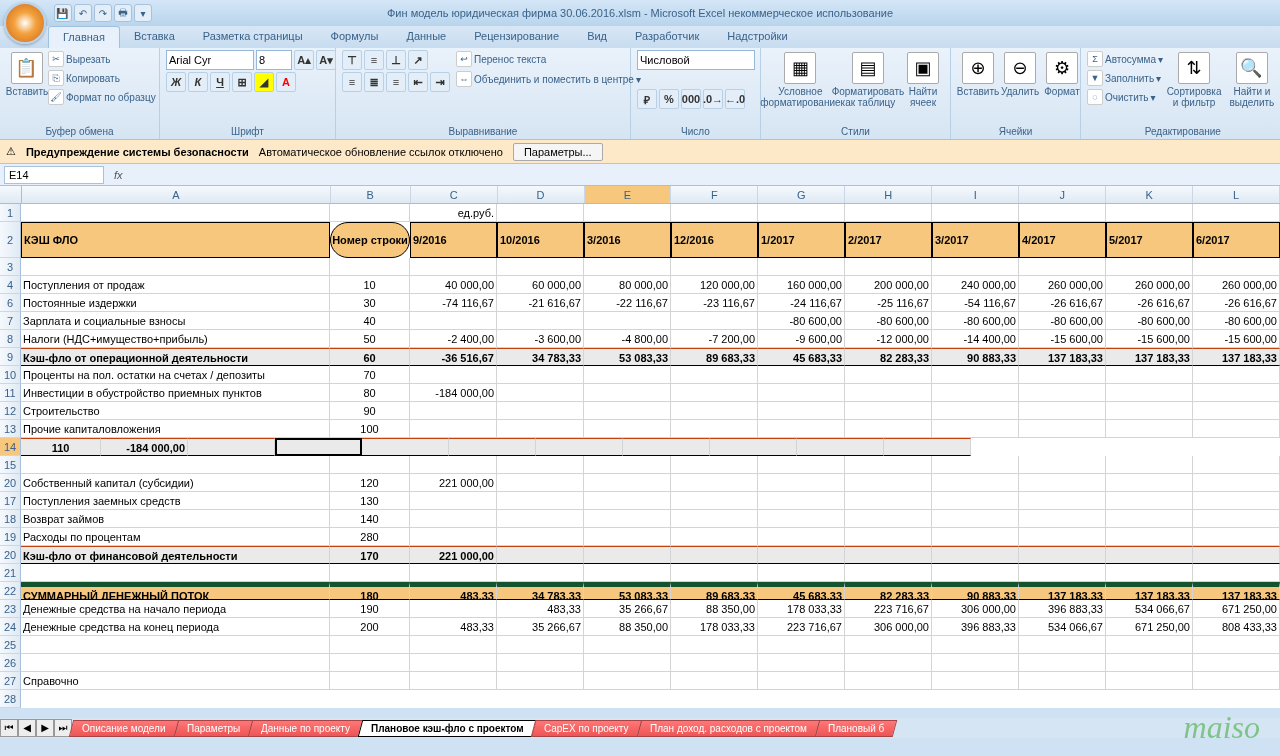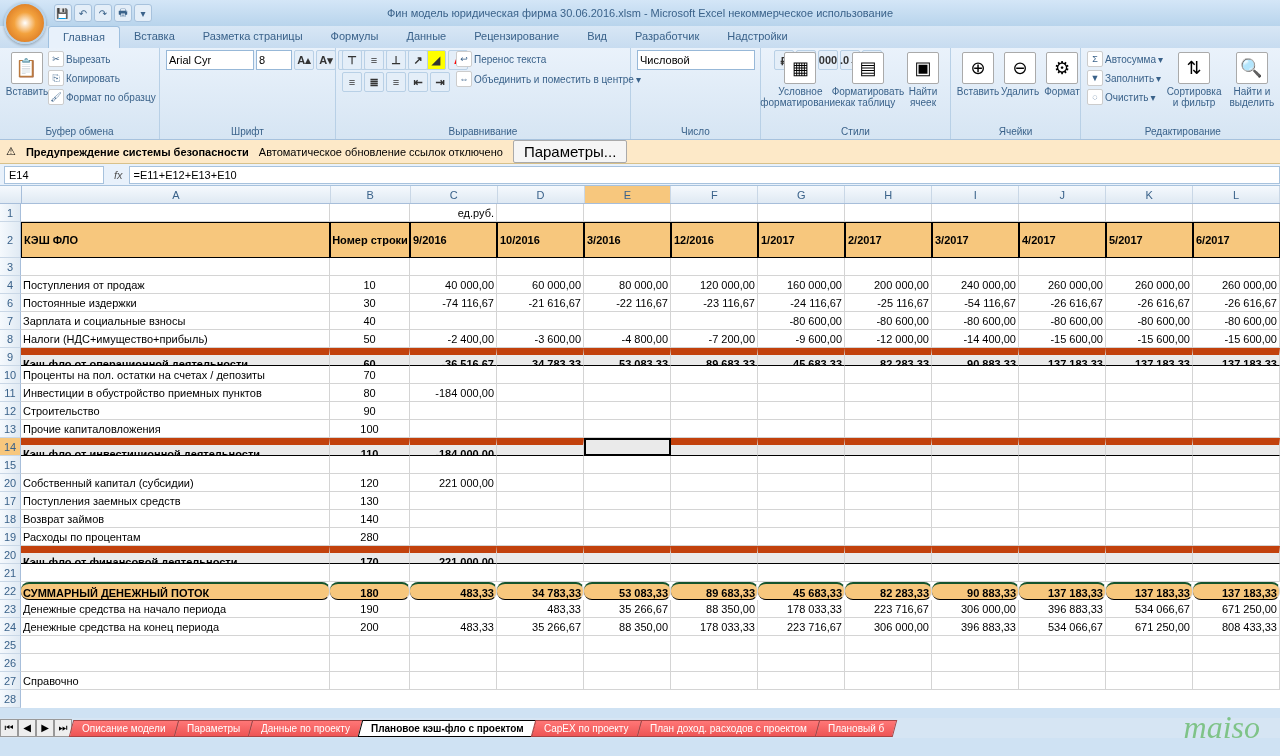--- a/index.html
+++ b/index.html
@@ -16,26 +16,26 @@
 .ribbon-body { background: linear-gradient(#eaf2fb,#d6e5f3); height: 92px; display: flex; border-bottom: 1px solid #a7c2dd; }
 .rgroup { border-right: 1px solid #b8d0e6; padding: 2px 6px 0; display: flex; flex-direction: column; }
 .rgroup-body { flex: 1; display: flex; align-items: flex-start; }
 .rgroup-label { text-align: center; font-size: 10px; color: #3a628a; padding: 2px 0; }
 .big-btn { display: flex; flex-direction: column; align-items: center; padding: 2px 4px; min-width: 42px; cursor: pointer; }
 .big-btn .ico { width: 32px; height: 32px; background: #fff; border: 1px solid #aaa; border-radius: 2px; display:flex;align-items:center;justify-content:center;font-size:18px; }
 .big-btn span { font-size: 10px; color: #3a628a; text-align: center; line-height: 11px; margin-top: 2px; }
 .small-row { display: flex; align-items: center; gap: 2px; font-size: 10px; color: #3a628a; padding: 1px 0; white-space: nowrap; }
 .small-ico { width: 16px; height: 16px; background: #fff; border: 1px solid #ccc; border-radius: 2px; display:inline-flex;align-items:center;justify-content:center;font-size:9px; }
 .ddl { border: 1px solid #97b8d8; background: #fff; font-size: 11px; height: 20px; padding: 0 2px; }
-.font-box { display:flex;flex-direction:row;gap:2px;margin-right:6px; }
+.font-box { display:flex;flex-direction:column;gap:2px;margin-right:6px; }
 .fmt-btn { width: 20px; height: 20px; border: 1px solid #b8d0e6; background: #e4eef8; display:inline-flex;align-items:center;justify-content:center;font-size:11px;font-weight:bold;color:#333;border-radius:2px; }
 .align-grid { display:flex;flex-direction:column;gap:2px; }
 .align-row { display:flex;gap:2px; }
 .sec-warn { background: #fde9c8; height: 24px; display: flex; align-items: center; padding: 0 6px; border-bottom: 1px solid #d8c18a; gap: 10px; font-size: 11px; }
-.sec-warn button { font-size: 15px; padding: 2px 10px; background: #f5f5f5; border: 1px solid #aaa; border-radius: 2px; }
+.sec-warn button { font-size: 11px; padding: 2px 10px; background: #f5f5f5; border: 1px solid #aaa; border-radius: 2px; }
 .formula-bar { background: #e8f1fb; height: 22px; display: flex; align-items: center; border-bottom: 1px solid #a7c2dd; }
 .namebox { width: 100px; border: 1px solid #a7c2dd; background: #fff; margin: 0 4px; padding: 2px 4px; font-size: 11px; }
 .fx { padding: 0 6px; font-style: italic; color: #555; }
 .formula-input { flex: 1; background: #fff; border: 1px solid #a7c2dd; padding: 2px 4px; font-size: 11px; }
 .grid-area { background: #fff; position: relative; }
 .col-headers { display: flex; background: linear-gradient(#f5f9fd,#dfe9f3); border-bottom: 1px solid #a7beda; height: 18px; }
 .rowhead-spacer { width: 22px; border-right: 1px solid #a7beda; }
 .col-h { border-right: 1px solid #c9d7e6; text-align: center; font-size: 11px; color: #3a628a; line-height: 18px; }
 .col-h.sel { background: #f7c77d; }
 .grid-body { display: flex; }
@@ -45,23 +45,23 @@
 .row-h.tall { height: 36px; line-height: 36px; }
 .cells { flex: 1; }
 .crow { display: flex; height: 18px; }
 .crow.tall { height: 36px; }
 .cell { border-right: 1px solid #d4d4d4; border-bottom: 1px solid #d4d4d4; padding: 0 2px; font-size: 11px; line-height: 18px; white-space: nowrap; overflow: hidden; }
 .crow.tall .cell { line-height: 14px; display:flex;align-items:center; }
 .c-a { width: 309px; }
 .c-b { width: 80px; text-align: center; }
 .c-c,.c-d,.c-e,.c-f,.c-g,.c-h,.c-i,.c-j,.c-k,.c-l { width: 87px; text-align: right; }
 .hdr-row .cell { background: #f7c77d; font-weight: bold; border: 1px solid #000; }
-.hdr-row .c-b { justify-content:center; }
-.bold-row .cell { background: #eaeaea; font-weight: bold; border-top:7px solid #c2410c;border-bottom:1px solid #000; }
-.sum-row .cell { background: #f7c77d; font-weight: bold; border-top:2px solid #14532d;border-bottom:1px solid #000;border-radius:8px; }
+.hdr-row .c-b { justify-content:center;border-radius:18px; }
+.bold-row .cell { background: #eaeaea; font-weight: bold; border-top:1px solid #c2410c;border-bottom:1px solid #000; }
+.sum-row .cell { background: #f7c77d; font-weight: bold; border-top:5px solid #14532d;border-bottom:1px solid #000; }
 .active-cell { border: 2px solid #000 !important; }
 .sheet-tabs { position: absolute; bottom: 18px; left: 0; right: 0; height: 20px; background: #d6e5f3; display: flex; align-items: center; font-size: 10px; }
 .nav-btns { display:flex; }
 .nav-btn { width: 18px; height: 18px; border: 1px solid #999; background: #eee; text-align:center;line-height:16px; }
 .stab { padding: 2px 10px; background: linear-gradient(#f77,#e55); color: #fff; border: 1px solid #a44; margin-left: -1px; transform: skewX(-15deg); }
 .stab span { transform: skewX(15deg); display:inline-block; }
 .stab.active { background: #fff; color: #000; font-weight: bold; border: 1px solid #000; }
 .watermark { position: absolute; bottom: 10px; right: 20px; font-family: cursive; font-style: italic; font-size: 32px; color: #5bb55b; opacity: 0.7; pointer-events:none; }
 </style>
 </head>
@@ -161,21 +161,21 @@
         <div class="small-row">
             <span class="small-ico">↩</span>
             <span>Перенос текста</span>
           </div>
         <div class="small-row"><span class="small-ico">⇔</span><span>Объединить и поместить в центре</span> ▾</div>
       </div>
     </div>
     <div class="rgroup-label">Выравнивание</div>
   </div>
   <div class="rgroup" style="width:130px">
-    <div class="rgroup-body" style="flex-direction:row;gap:19px">
+    <div class="rgroup-body" style="flex-direction:column;gap:19px">
       <input class="ddl" style="width: 118px;" value="Числовой">
       <div style="display:flex;gap:2px">
         <div class="fmt-btn">₽</div>
         <div class="fmt-btn">%</div>
         <div class="fmt-btn">000</div>
         <div class="fmt-btn">.0→</div>
         <div class="fmt-btn">←.0</div>
       </div>
     </div>
     <div class="rgroup-label">Число</div>
@@ -237,21 +237,20 @@
 <div class="sec-warn">
   <span>⚠</span>
   <b>Предупреждение системы безопасности</b>
   <span>Автоматическое обновление ссылок отключено</span>
   <button>Параметры...</button>
 </div>
 
 <div class="formula-bar">
   <input class="namebox" value="E14" style="">
   <span class="fx">fx</span>
-  <input class="formula-input" value="=E11+E12+E13+E10" style="">
 </div>
 
 <div class="grid-area">
   <div class="col-headers" id="col-headers">
       <div class="rowhead-spacer"></div>
       <div class="col-h" style="width: 309px;">A</div>
       <div class="col-h" style="width: 80px;">B</div>
       <div class="col-h" style="width: 87px;">C</div>
       <div class="col-h" style="width: 87px;">D</div>
       <div class="col-h sel" style="width: 87px;">E</div>
@@ -456,21 +455,20 @@
           <div class="cell c-e"></div>
           <div class="cell c-f"></div>
           <div class="cell c-g"></div>
           <div class="cell c-h"></div>
           <div class="cell c-i"></div>
           <div class="cell c-j"></div>
           <div class="cell c-k"></div>
           <div class="cell c-l"></div>
         </div>
         <div class="crow bold-row">
-          <div class="cell c-a">Кэш-фло от инвестиционной деятельности</div>
           <div class="cell c-b">110</div>
           <div class="cell c-c">-184 000,00</div>
           <div class="cell c-d"></div>
           <div class="cell c-e active-cell"></div>
           <div class="cell c-f"></div>
           <div class="cell c-g"></div>
           <div class="cell c-h"></div>
           <div class="cell c-i"></div>
           <div class="cell c-j"></div>
           <div class="cell c-k"></div>

